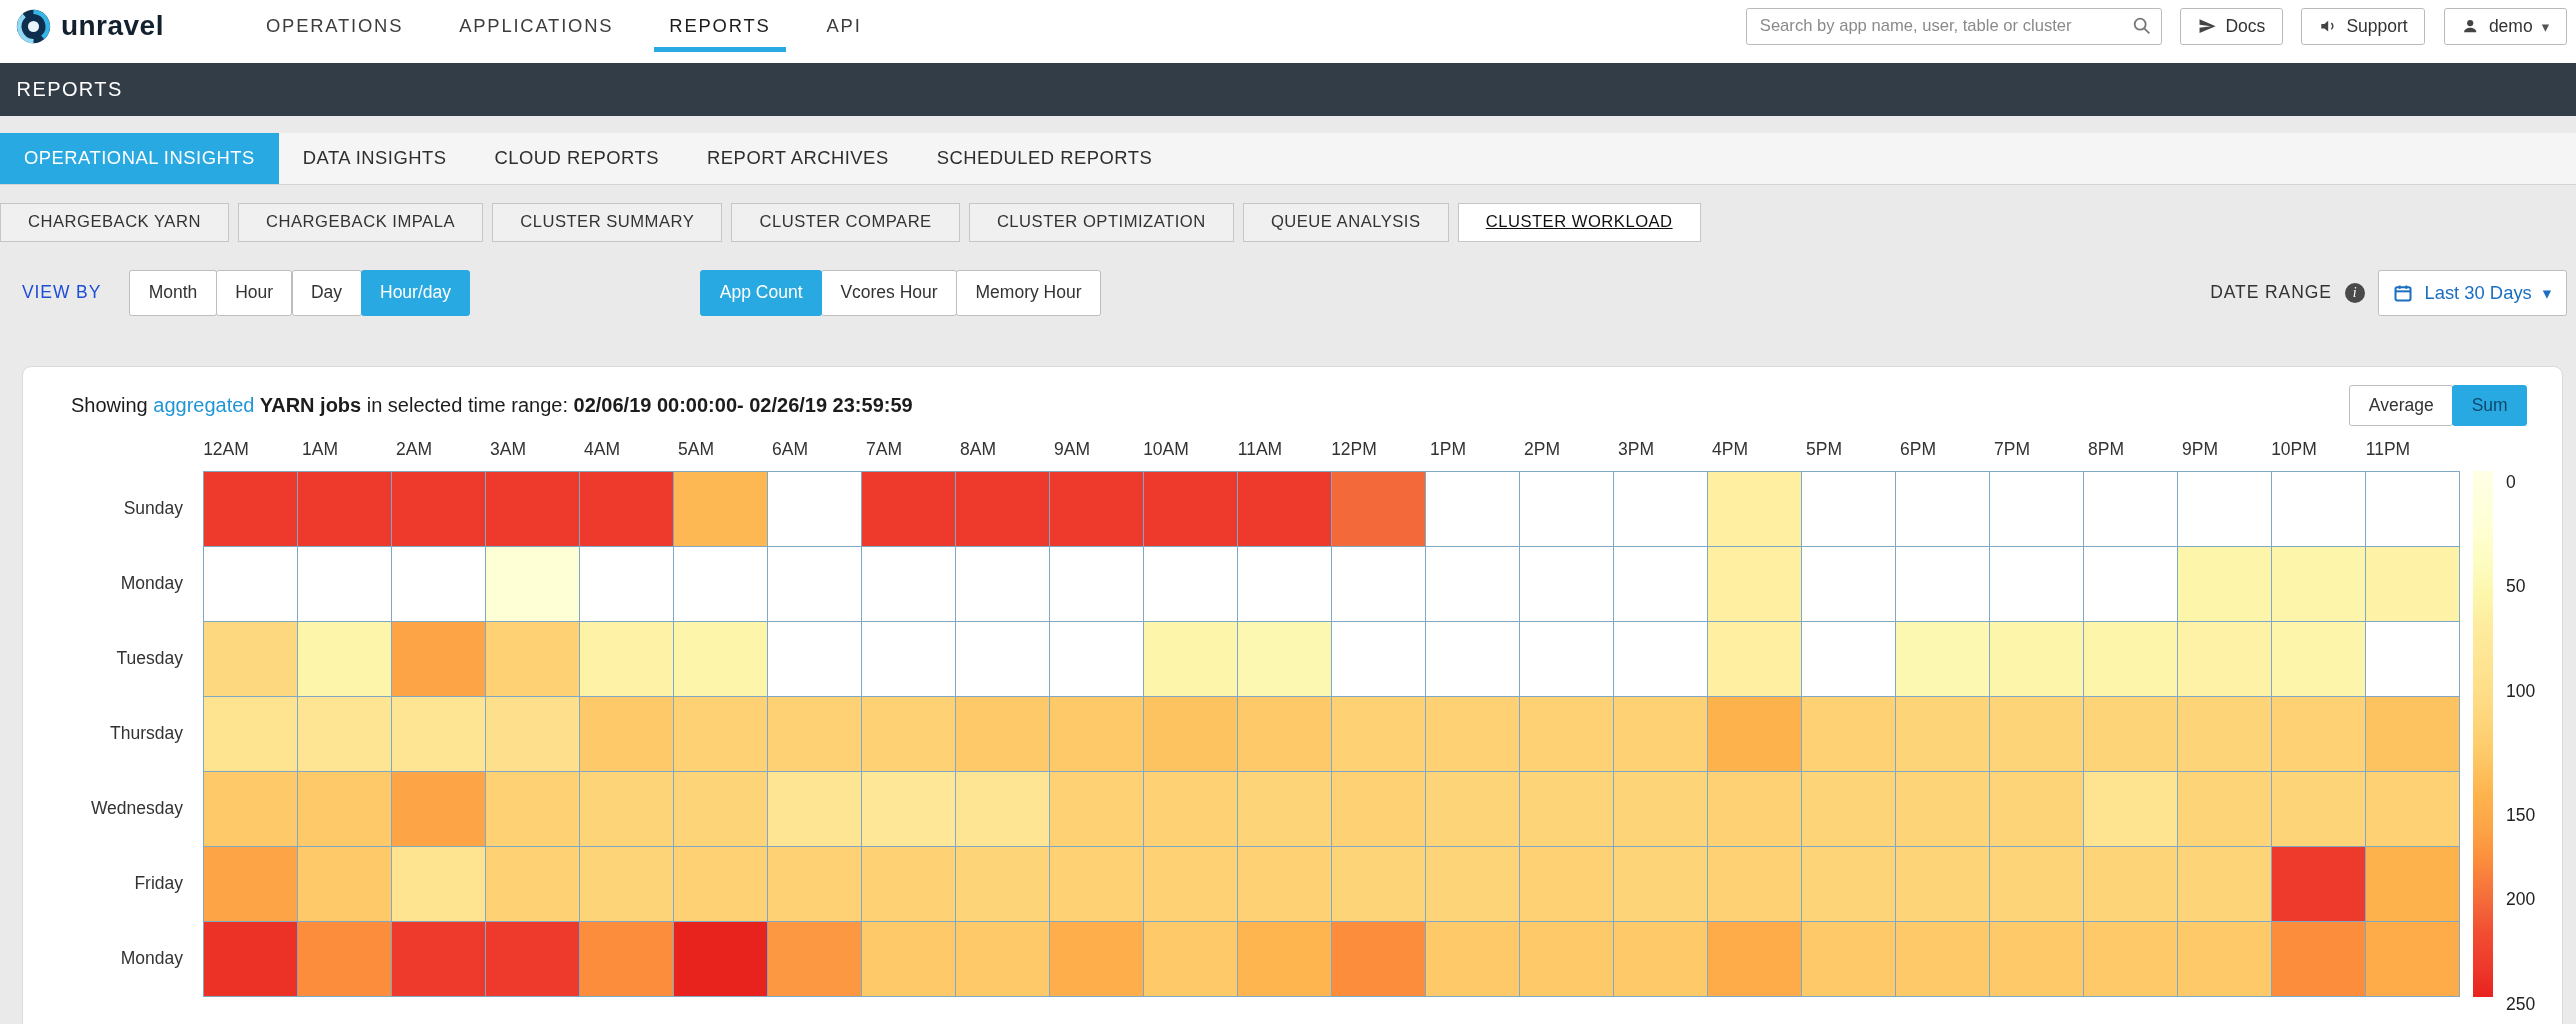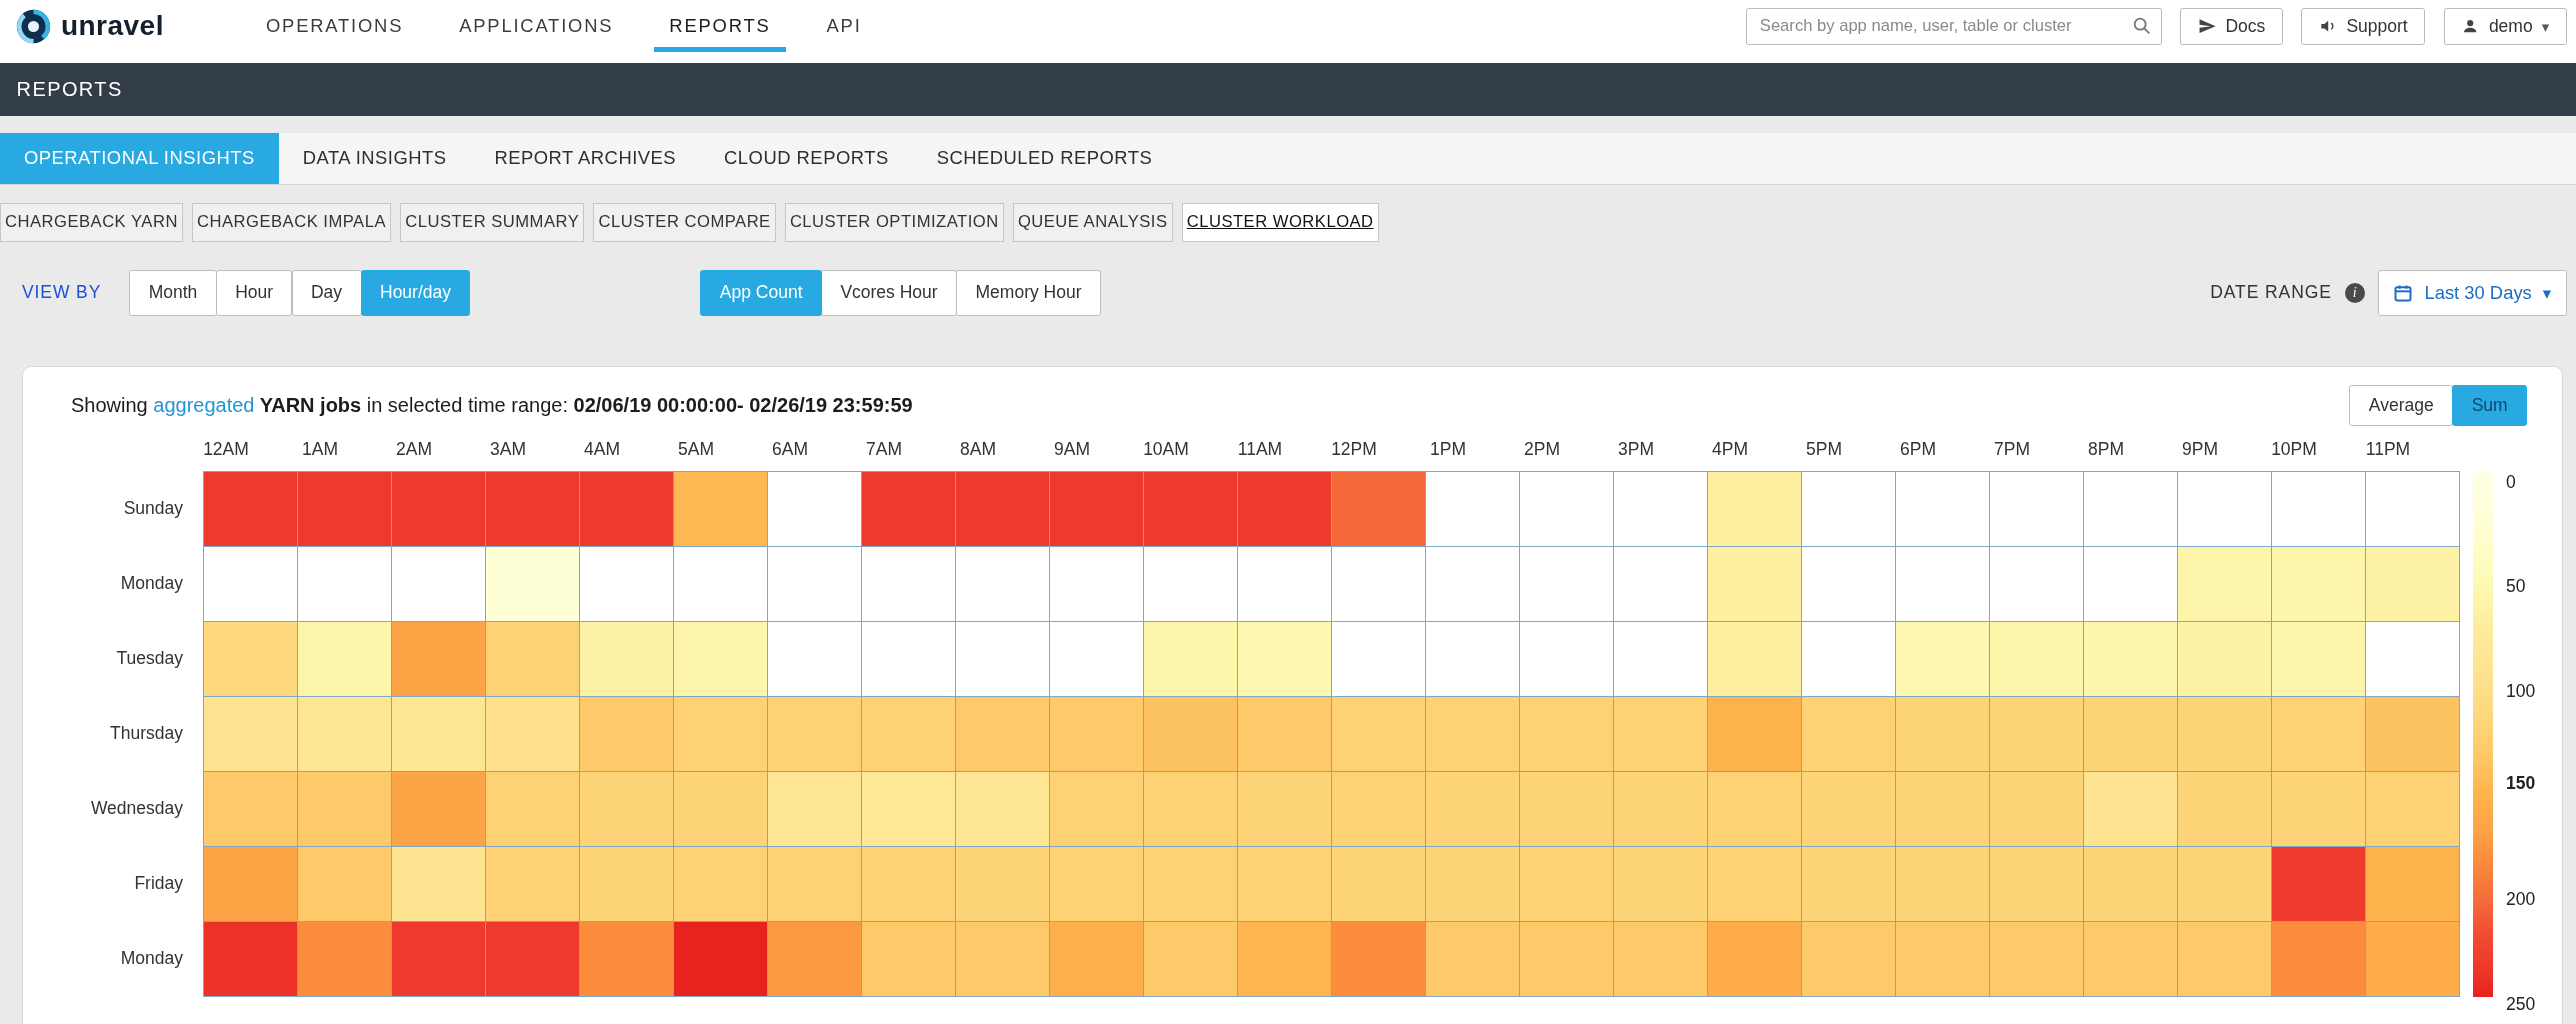--- a/index.html
+++ b/index.html
@@ -26,21 +26,21 @@
   .pageband{height:53px;background:#323d47;display:flex;align-items:center;padding-left:16.6px}
   .pageband-title{color:#fff;font-size:20px;letter-spacing:1.4px;font-weight:500}
 
   
   .ptabs{margin-top:16.6px;height:52px;background:#f5f5f5;border-bottom:0.9px solid #d4d4d4;display:flex}
   .ptab{display:flex;align-items:center;padding:0 24px;font-size:18.4px;letter-spacing:0.5px;color:#2e2e2e;cursor:pointer}
   .ptab.active{background:#29a9e1;color:#fff}
 
   
   .stabs{margin-top:18.4px;display:flex;gap:9.2px}
-  .stab{height:39px;display:flex;align-items:center;padding:0 4px;border:0.9px solid #c6c6c6;background:#f0f0f0;font-size:16.6px;letter-spacing:0.5px;color:#333;cursor:pointer;white-space:nowrap}
+  .stab{height:39px;display:flex;align-items:center;padding:0 27px;border:0.9px solid #c6c6c6;background:#f0f0f0;font-size:16.6px;letter-spacing:0.5px;color:#333;cursor:pointer;white-space:nowrap}
   .stab.active{background:#fff;text-decoration:underline;color:#111;font-weight:500}
 
   
   .viewrow{margin-top:28px;display:flex;align-items:center;padding:0 9.2px 0 22px;height:46px}
   .viewby-label{font-size:17.5px;letter-spacing:0.9px;color:#1d4ed8;margin-right:28px;font-weight:500}
   .btn-group{display:flex}
   .gbtn{height:46px;display:flex;align-items:center;padding:0 18.4px;background:#fff;border:0.9px solid #bdbdbd;font-size:17.5px;color:#333;cursor:pointer;margin-left:-0.9px;border-radius:2.8px;font-family:"Liberation Sans",sans-serif;white-space:nowrap}
   .gbtn:first-child{margin-left:0}
   .gbtn.active{background:#29a9e1;border-color:#29a9e1;color:#fff;font-weight:500;position:relative;z-index:1}
   .metric-group{margin-left:230px}
@@ -128,22 +128,22 @@
 </header>
 <div class="nav-gap"></div>
 
 <div class="pageband">
   <span class="pageband-title">REPORTS</span>
 </div>
 
 <div class="ptabs">
   <div class="ptab active">OPERATIONAL INSIGHTS</div>
   <div class="ptab">DATA INSIGHTS</div>
+  <div class="ptab">CLOUD REPORTS</div>
   <div class="ptab">REPORT ARCHIVES</div>
-  <div class="ptab">CLOUD REPORTS</div>
   <div class="ptab">SCHEDULED REPORTS</div>
 </div>
 
 <div class="stabs">
   <div class="stab">CHARGEBACK YARN</div>
   <div class="stab">CHARGEBACK IMPALA</div>
   <div class="stab">CLUSTER SUMMARY</div>
   <div class="stab">CLUSTER COMPARE</div>
   <div class="stab">CLUSTER OPTIMIZATION</div>
   <div class="stab">QUEUE ANALYSIS</div>
@@ -410,21 +410,21 @@
             <div class="hm-cell" title="Saturday 10PM: 185" style="background: rgb(252, 141, 60);"></div>
             <div class="hm-cell" title="Saturday 11PM: 162" style="background: rgb(254, 171, 73);"></div>
           </div>
         </div>
       <div class="hm-cbwrap">
         <div class="hm-cb" id="hm-colorbar" style="background: linear-gradient(rgb(255, 255, 229) 0.4%, rgb(255, 255, 213) 10%, rgb(253, 252, 191) 18%, rgb(253, 246, 170) 24%, rgb(254, 235, 157) 30%, rgb(254, 227, 144) 38%, rgb(254, 216, 127) 46%, rgb(254, 201, 104) 54%, rgb(254, 178, 76) 62%, rgb(253, 164, 70) 68%, rgb(252, 141, 60) 74%, rgb(244, 105, 58) 82%, rgb(241, 77, 49) 88%, rgb(238, 58, 44) 94%, rgb(232, 34, 29) 100%);"></div>
         <div id="hm-ticks">
             <div class="hm-tick" style="top: 11px;">0</div>
             <div class="hm-tick" style="top: 115px;">50</div>
             <div class="hm-tick" style="top: 220px;">100</div>
-            <div class="hm-tick" style="top: 312px; font-weight: bold;">150</div>
+            <div class="hm-tick" style="top: 344px;">150</div>
             <div class="hm-tick" style="top: 428px;">200</div>
             <div class="hm-tick" style="top: 533px;">250</div>
           </div>
       </div>
     </div>
   </div>
 </div>
 
 
 </body></html>

